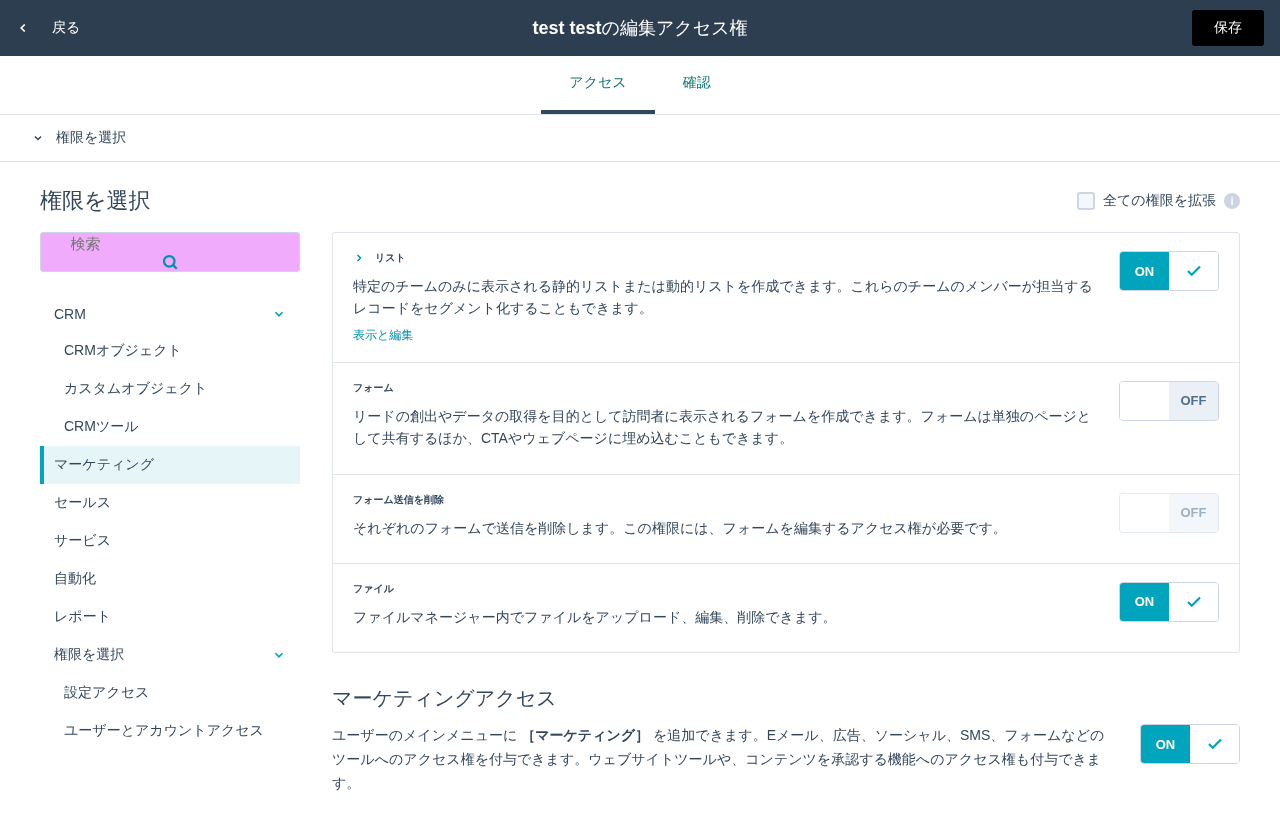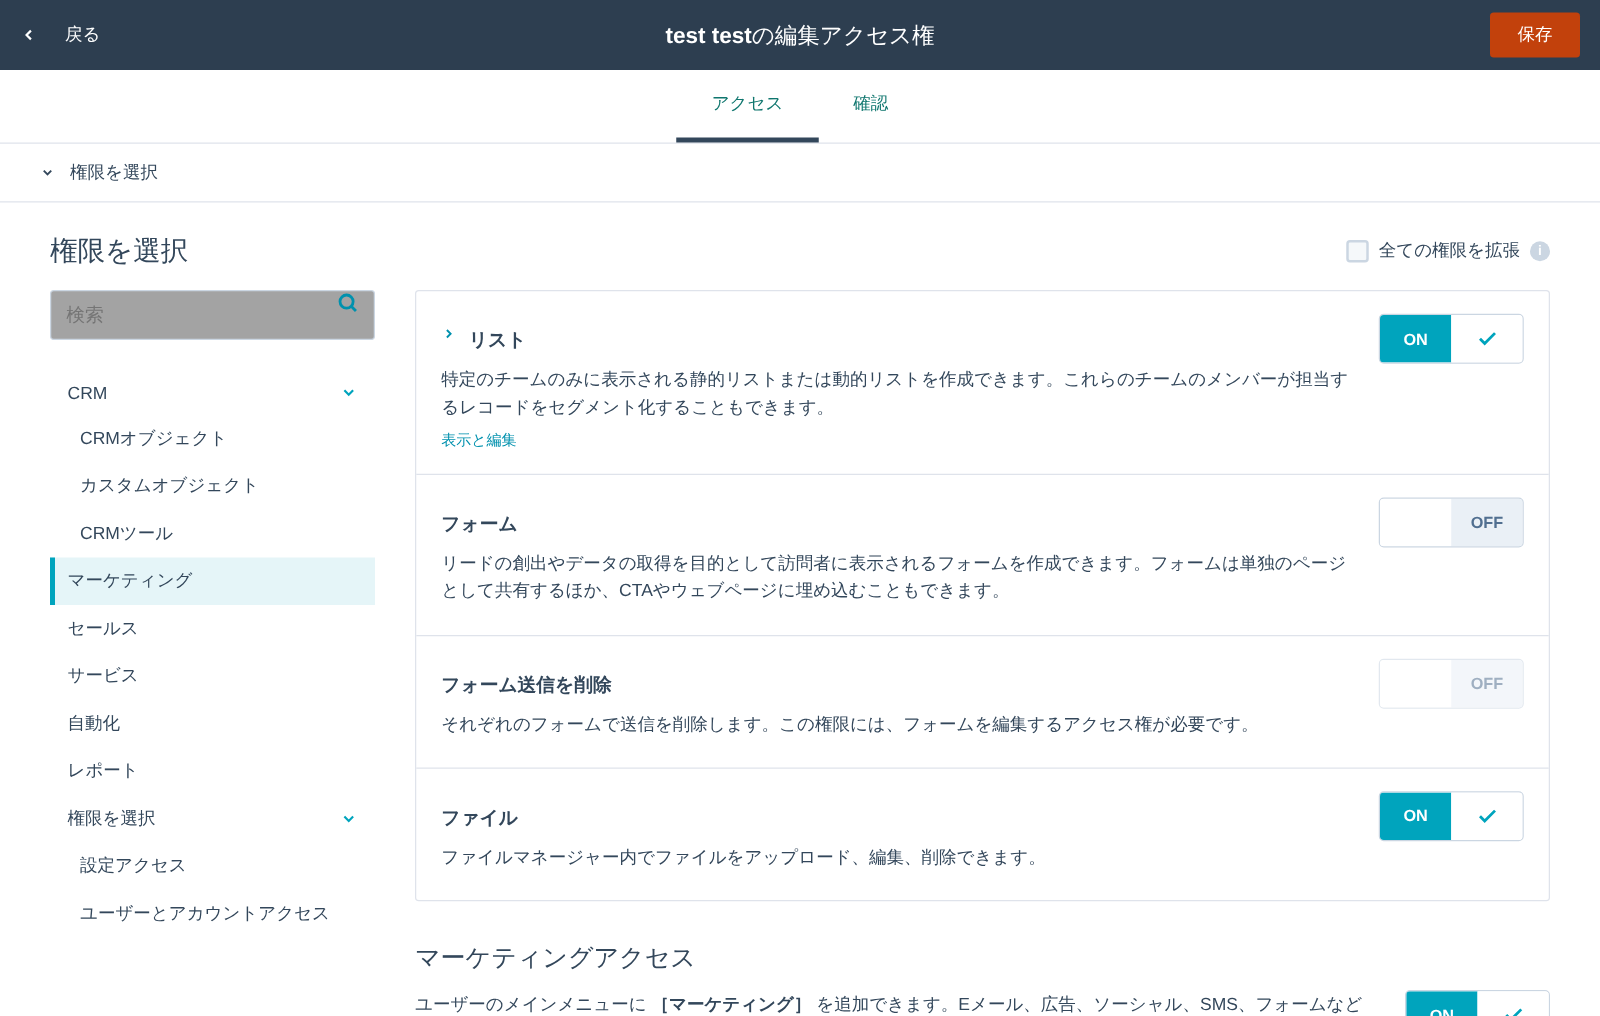--- a/index.html
+++ b/index.html
@@ -3,59 +3,59 @@
 <meta charset="utf-8">
 <style>
 * { box-sizing: border-box; margin: 0; padding: 0; }
 body { font-family: -apple-system, BlinkMacSystemFont, 'Segoe UI', 'Hiragino Sans', 'Hiragino Kaku Gothic ProN', Meiryo, sans-serif; background: #fff; color: #33475b; font-size: 14px; }
 
 .top-bar { background: #2d3e50; height: 56px; display: flex; align-items: center; justify-content: space-between; padding: 0 16px; }
 .back-btn { display: flex; align-items: center; gap: 22px; color: #fff; background: none; border: none; font-size: 14px; cursor: pointer; }
 .back-btn svg { width: 14px; height: 14px; }
 .title { color: #fff; font-size: 18px; font-weight: 400; position: absolute; left: 50%; transform: translateX(-50%); }
 .title b { font-weight: 600; }
-.save-btn { background: #c2410c; color: #fff; border: none; padding: 9px 22px; border-radius: 3px; font-size: 14px; font-weight: 500; cursor: pointer; }
+.save-btn { background: #000000; color: #fff; border: none; padding: 9px 22px; border-radius: 3px; font-size: 14px; font-weight: 500; cursor: pointer; }
 
 .tabs { display: flex; justify-content: center; border-bottom: 1px solid #dfe3eb; background: #fff; }
 .tab { padding: 18px 28px; color: #0f766e; cursor: pointer; border-bottom: 4px solid transparent; font-size: 14px; }
 .tab.active { border-bottom-color: #33475b; font-weight: 400; }
 
 .collapse-header { display: flex; align-items: center; gap: 12px; padding: 14px 32px; border-bottom: 1px solid #dfe3eb; cursor: pointer; }
 .collapse-header svg { width: 12px; height: 12px; }
 
 .main { padding: 24px 40px; display: flex; gap: 32px; }
 .section-header { display: flex; justify-content: space-between; align-items: center; width: 100%; margin-bottom: 16px; }
 .section-title { font-size: 22px; font-weight: 500; color: #33475b; }
 .expand-all { display: flex; align-items: center; gap: 8px; color: #33475b; cursor: pointer; }
 .checkbox { width: 18px; height: 18px; border: 2px solid #cbd6e2; border-radius: 3px; background: #f5f8fa; }
 .info-icon { width: 16px; height: 16px; border-radius: 50%; background: #cbd6e2; color: #fff; display: inline-flex; align-items: center; justify-content: center; font-size: 11px; font-weight: bold; }
 
 .content-wrap { display: flex; gap: 32px; width: 100%; }
 .sidebar { width: 260px; flex-shrink: 0; }
-.search-box { display: flex; border: 1px solid #cbd6e2; border-radius: 3px; padding: 0 12px; height: 40px; background: #a3a3a3; margin-bottom: 24px; }
+.search-box { display: flex; align-items: center; border: 1px solid #cbd6e2; border-radius: 3px; padding: 0 12px; height: 40px; background: #f0abfc; margin-bottom: 24px; flex-direction: column; }
 .search-box input { flex: 1; border: none; outline: none; background: none; font-size: 15px; color: #33475b; }
 .search-box svg { width: 18px; height: 18px; color: #0091ae; }
 
 .nav-item { display: flex; align-items: center; justify-content: space-between; padding: 10px 14px; cursor: pointer; color: #33475b; }
 .nav-item.sub { padding-left: 24px; }
 .nav-item.active { background: #e5f5f8; border-left: 4px solid #00a4bd; padding-left: 10px; }
 .chevron { width: 14px; height: 14px; color: #00a4bd; }
 
 .perms { flex: 1; }
 .perm-group { border: 1px solid #dfe3eb; border-radius: 3px; margin-bottom: 32px; }
 .perm-row { display: flex; justify-content: space-between; align-items: flex-start; padding: 18px 20px; border-bottom: 1px solid #dfe3eb; gap: 24px; }
 .perm-row:last-child { border-bottom: none; }
 .perm-info { flex: 1; }
 .perm-title-row { display: flex; align-items: center; gap: 10px; margin-bottom: 10px; }
-.perm-title { font-size: 15px; font-weight: 600; color: #33475b; margin-top: 12px; }
+.perm-title { font-size: 10px; font-weight: 600; color: #33475b; }
 .perm-desc { font-size: 14px; color: #33475b; line-height: 1.6; margin-bottom: 6px; }
 .perm-link { color: #0091ae; font-size: 12px; cursor: pointer; }
 .expand-chevron { width: 12px; height: 12px; color: #0091ae; cursor: pointer; }
 
-.toggle { display: flex; border: 1px solid #cbd6e2; border-radius: 4px; overflow: hidden; width: 116px; height: 40px; flex-shrink: 0; cursor: pointer; }
+.toggle { display: flex; border: 1px solid #cbd6e2; border-radius: 4px; overflow: hidden; width: 100px; height: 40px; flex-shrink: 0; cursor: pointer; }
 .toggle-side { flex: 1; display: flex; align-items: center; justify-content: center; font-size: 13px; font-weight: 600; }
 .toggle.on .on-side { background: #00a4bd; color: #fff; }
 .toggle.on .off-side { background: #fff; color: #00a4bd; }
 .toggle.off .on-side { background: #fff; color: #516f90; }
 .toggle.off .off-side { background: #eaf0f6; color: #516f90; text-align: center; }
 .toggle.disabled { opacity: 0.55; cursor: not-allowed; }
 .check-svg { width: 18px; height: 18px; }
 
 .section-label { font-size: 20px; font-weight: 500; color: #33475b; margin-bottom: 12px; }
 .access-block { display: flex; gap: 24px; align-items: flex-start; }

